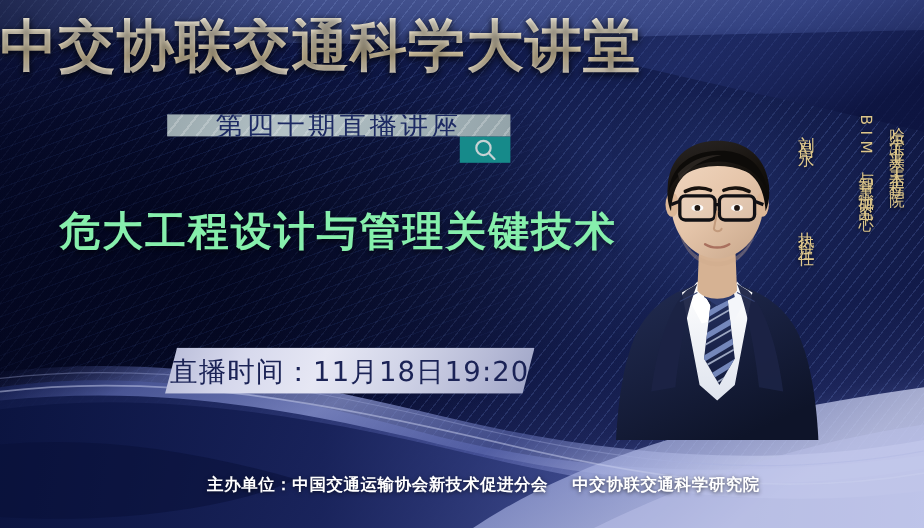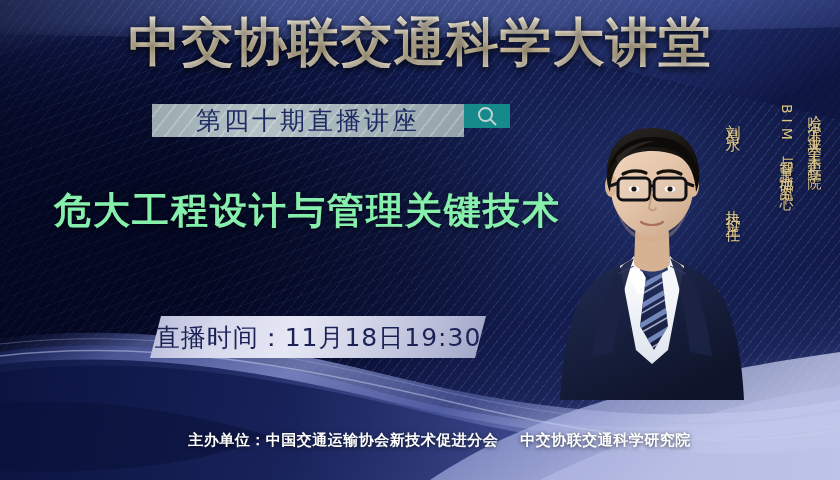--- a/index.html
+++ b/index.html
@@ -90,21 +90,20 @@
     inset: 0;
     pointer-events: none;
   }
   .silk svg { display: block; width: 840px; height: 480px; }
 
   
   .title {
     position: absolute;
     left: 0; right: 0;
     top: 16px;
-    text-align: center;
     font-size: 52px;
     line-height: 1;
     font-weight: 700;
     letter-spacing: 1px;
     background: linear-gradient(180deg, #fdf6e4 0%, #f2e6c9 42%, #e6d4ac 68%, #f6eddc 100%);
     -webkit-background-clip: text;
             background-clip: text;
     color: transparent;
     -webkit-text-fill-color: transparent;
     text-shadow: 0 2px 6px rgba(0,0,0,0.45);
@@ -112,21 +111,22 @@
     font-family: "DejaVu Sans", "Liberation Sans", sans-serif;
   }
 
   
   .episode-bar {
     position: absolute;
     left: 152px;
     top: 104px;
     height: 44px;
     display: flex;
-    align-items: flex-start;
+    align-items: flex-end;
+    flex-direction: column;
   }
   .episode-label {
     position: relative;
     width: 312px;
     display: flex;
     align-items: center;
     justify-content: center;
     background: linear-gradient(110deg, #9aa9ae 0%, #b4c2c6 35%, #a6b5ba 62%, #93a3a9 100%);
     overflow: hidden;
   }
@@ -448,21 +448,21 @@
           <circle cx="10.5" cy="10.5" r="6.5"></circle>
           <line x1="15.4" y1="15.4" x2="20.5" y2="20.5"></line>
         </svg>
       </span>
     </div>
   </div>
 
   <div class="headline">危大工程设计与管理关键技术</div>
 
   <div class="time-banner">
-    <span class="time-text">直播时间：11月18日19:30</span>
+    <span class="time-text">直播时间：11月18日19:20</span>
   </div>
 
   <div class="vtext speaker-name">刘昌永</div>
 
   <div class="vtext speaker-role">执行主任</div>
 
   <div class="vtext affil-right">哈尔滨工业大学土木工程学院</div>
 
   <div class="vtext affil-left">BIM与智慧工地研究中心</div>
 

